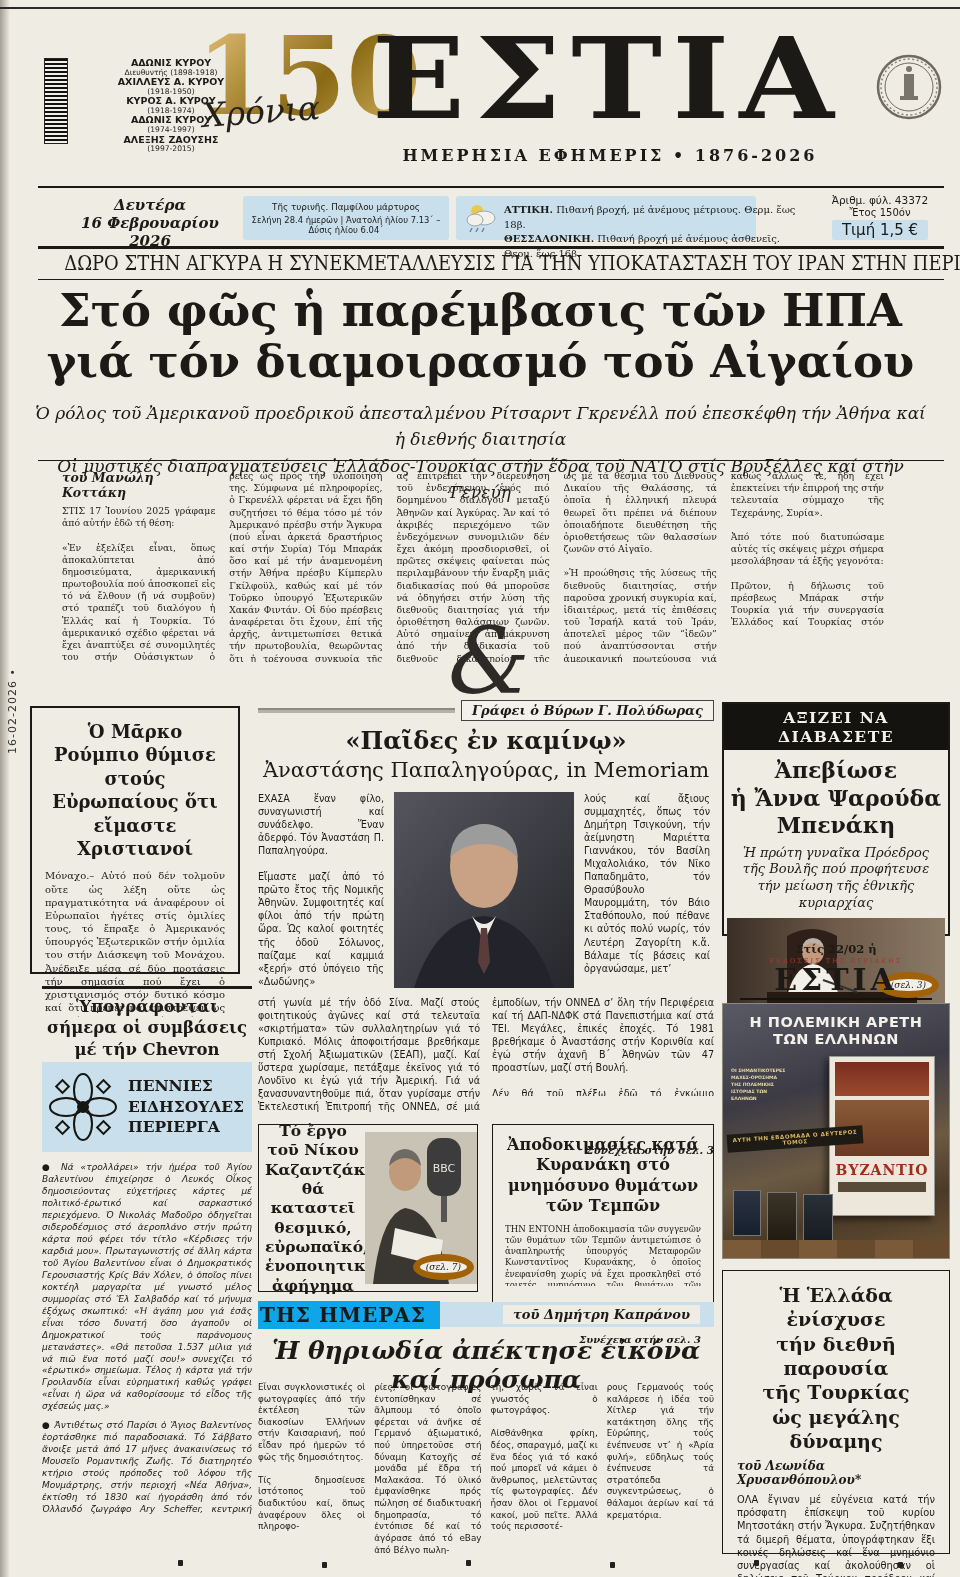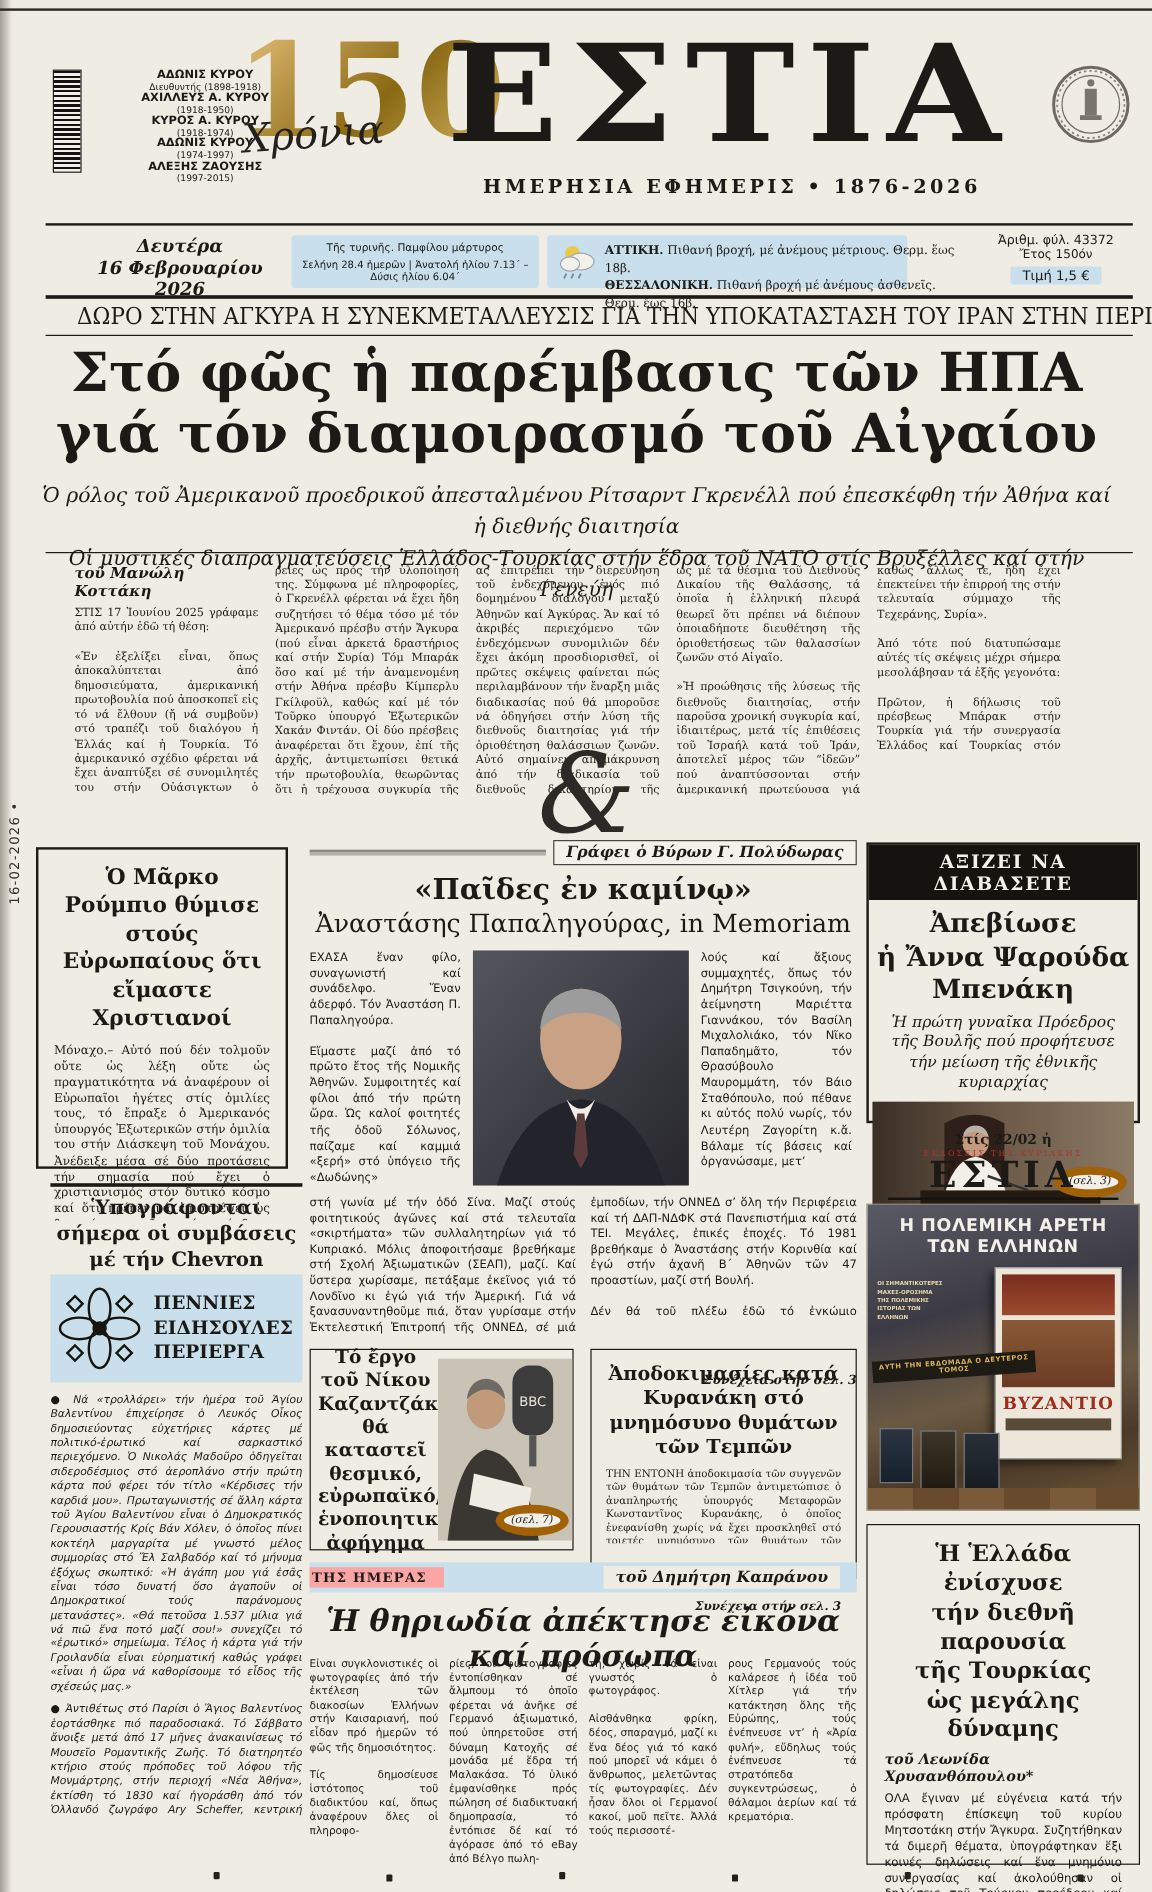--- a/index.html
+++ b/index.html
@@ -91,21 +91,21 @@
     </svg>
     <div class="abs serif" style="left:48px;top:7px;width:298px;font-size:10px;line-height:1.45;">
       <div><b>ΑΤΤΙΚΗ.</b> <span>Πιθανή βροχή, μέ ἀνέμους μέτριους. Θερμ. ἕως 18β.</span></div>
       <div><b>ΘΕΣΣΑΛΟΝΙΚΗ.</b> <span>Πιθανή βροχή μέ ἀνέμους ἀσθενεῖς. Θερμ. ἕως 16β.</span></div>
     </div>
   </div>
 
   <div class="abs sans center" style="left:815px;top:194px;width:130px;">
     <div style="font-size:10.5px;">Ἀριθμ. φύλ. 43372</div>
     <div style="font-size:10px;margin-top:1px;">Ἔτος 150όν</div>
-    <div class="blue" style="display:inline-block;font-size:11px;padding:1px 10px;margin-top:2px;border-radius:2px;">Τιμή 1,5 €</div>
+    <div class="blue" style="display:inline-block;font-size:15px;padding:1px 10px;margin-top:2px;border-radius:2px;">Τιμή 1,5 €</div>
   </div>
 
   <div class="abs rule" style="left:38px;top:246px;width:906px;height:2.5px;"></div>
 
   <div class="abs serif center" style="left:28px;top:252px;width:905px;font-size:19.5px;white-space:nowrap;transform:scaleX(0.92);transform-origin:center;">ΔΩΡΟ ΣΤΗΝ ΑΓΚΥΡΑ Η ΣΥΝΕΚΜΕΤΑΛΛΕΥΣΙΣ ΓΙΑ ΤΗΝ ΥΠΟΚΑΤΑΣΤΑΣΗ ΤΟΥ ΙΡΑΝ ΣΤΗΝ ΠΕΡΙΟΧΗ</div>
   <div class="abs rule" style="left:38px;top:279px;width:906px;height:1px;"></div>
 
   <div class="abs serif center" style="left:28px;top:286px;width:905px;font-weight:bold;font-size:45px;line-height:1.13;">
     <div>Στό φῶς ἡ παρέμβασις τῶν ΗΠΑ</div>
     <div>γιά τόν διαμοιρασμό τοῦ Αἰγαίου</div>
@@ -240,21 +240,21 @@
     </div>
   </div>
 
   <div class="abs box" style="left:492px;top:1124px;width:222px;height:192px;padding:10px 12px;box-sizing:border-box;">
     <div class="serif center" style="font-size:16px;font-weight:bold;line-height:1.28;">Ἀποδοκιμασίες κατά Κυρανάκη στό μνημόσυνο θυμάτων τῶν Τεμπῶν</div>
     <div class="serif just" style="font-size:8.6px;line-height:1.3;margin-top:7px;height:62px;overflow:hidden;">ΤΗΝ ΕΝΤΟΝΗ ἀποδοκιμασία τῶν συγγενῶν τῶν θυμάτων τῶν Τεμπῶν ἀντιμετώπισε ὁ ἀναπληρωτής ὑπουργός Μεταφορῶν Κωνσταντῖνος Κυρανάκης, ὁ ὁποῖος ἐνεφανίσθη χωρίς νά ἔχει προσκληθεῖ στό τριετές μνημόσυνο τῶν θυμάτων τῶν Τεμπῶν πού ἐτελέσθη στό ἐκκλησάκι τοῦ ΟΣΕ στή Θεσσαλονίκη, χοροστατοῦντος</div>
     <div class="cont-note serif" style="font-size:10px;">Συνέχεια στήν σελ. 3</div>
   </div>
 
   <div class="abs blue" style="left:258px;top:1302px;width:456px;height:25px;display:flex;align-items:center;">
-    <div class="serif" style="background:#fca5a5;font-size:11px;font-weight:bold;padding:2px 14px 2px 2px;letter-spacing:1px;">ΤΗΣ ΗΜΕΡΑΣ</div>
+    <div class="serif" style="background:#0ea5e9;font-size:20px;font-weight:bold;padding:2px 14px 2px 2px;letter-spacing:1px;">ΤΗΣ ΗΜΕΡΑΣ</div>
     <div style="flex:1;"></div>
     <div class="serif bi" style="background:#efece3;font-size:13px;padding:2px 10px;margin-right:14px;">τοῦ Δημήτρη Καπράνου</div>
   </div>
 
   <div class="abs serif center bi" style="left:258px;top:1336px;width:456px;font-size:25px;">Ἡ θηριωδία ἀπέκτησε εἰκόνα καί πρόσωπα</div>
 
   <div class="abs" style="left:258px;top:1382px;width:456px;height:172px;display:flex;gap:9px;">
     <div class="sans just pre" style="flex:1;font-size:8.8px;line-height:1.32;overflow:hidden;">Εἶναι συγκλονιστικές οἱ φωτογραφίες ἀπό τήν ἐκτέλεση τῶν διακοσίων Ἑλλήνων στήν Καισαριανή, πού εἶδαν πρό ἡμερῶν τό φῶς τῆς δημοσιότητος.
 
 Τίς δημοσίευσε ἱστότοπος τοῦ διαδικτύου καί, ὅπως ἀναφέρουν ὅλες οἱ πληροφο-</div>

